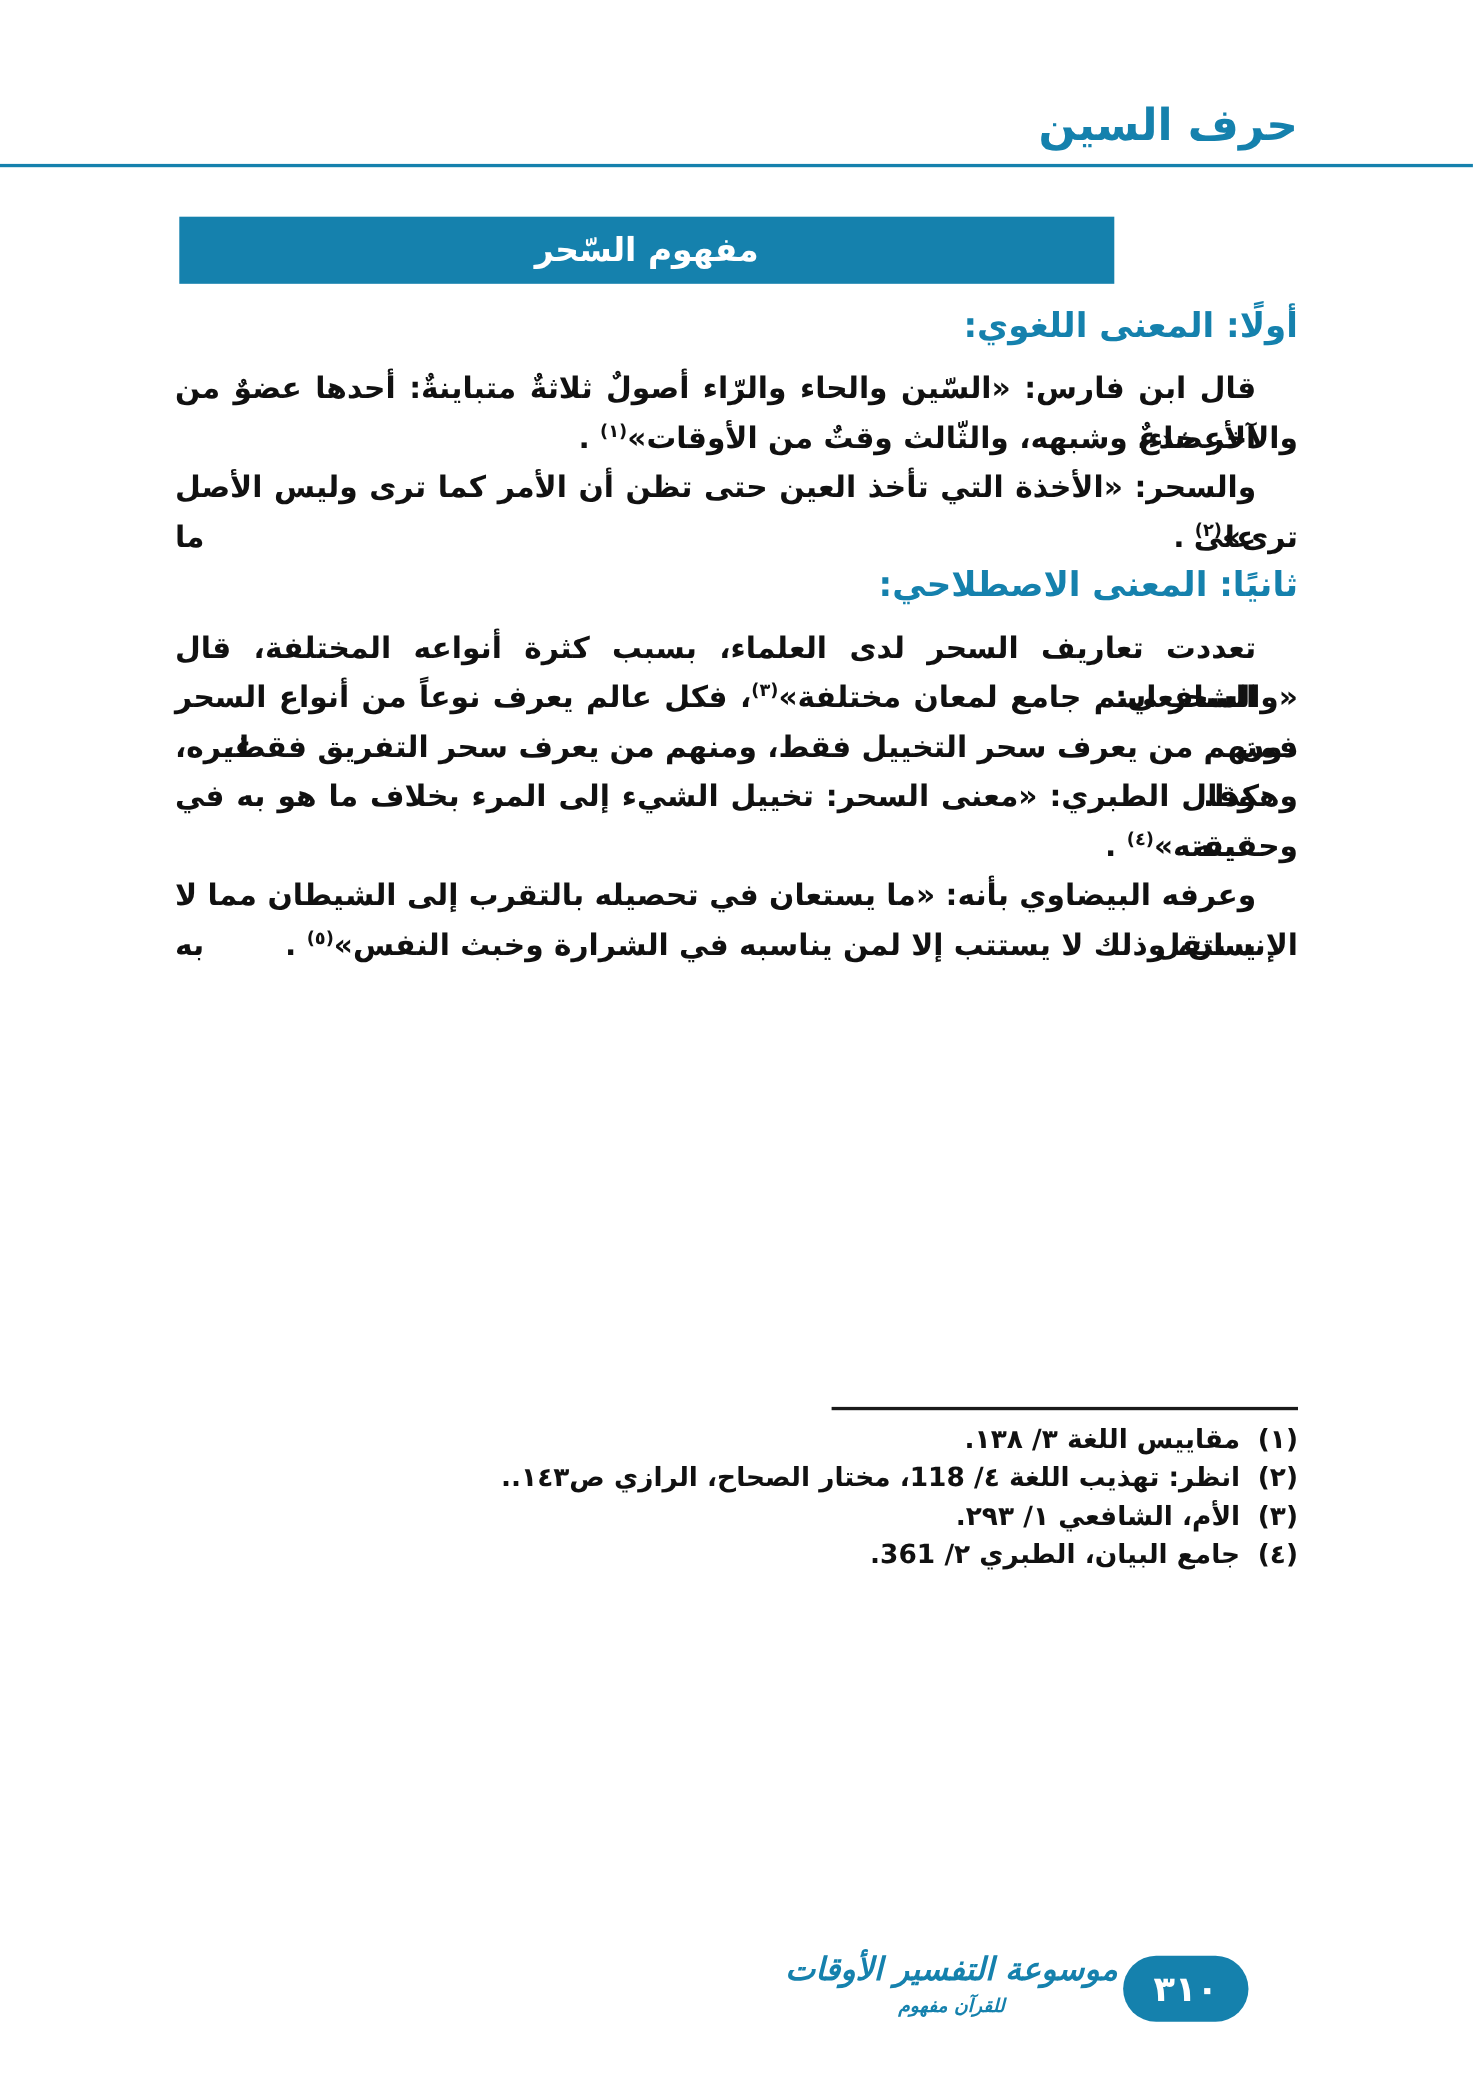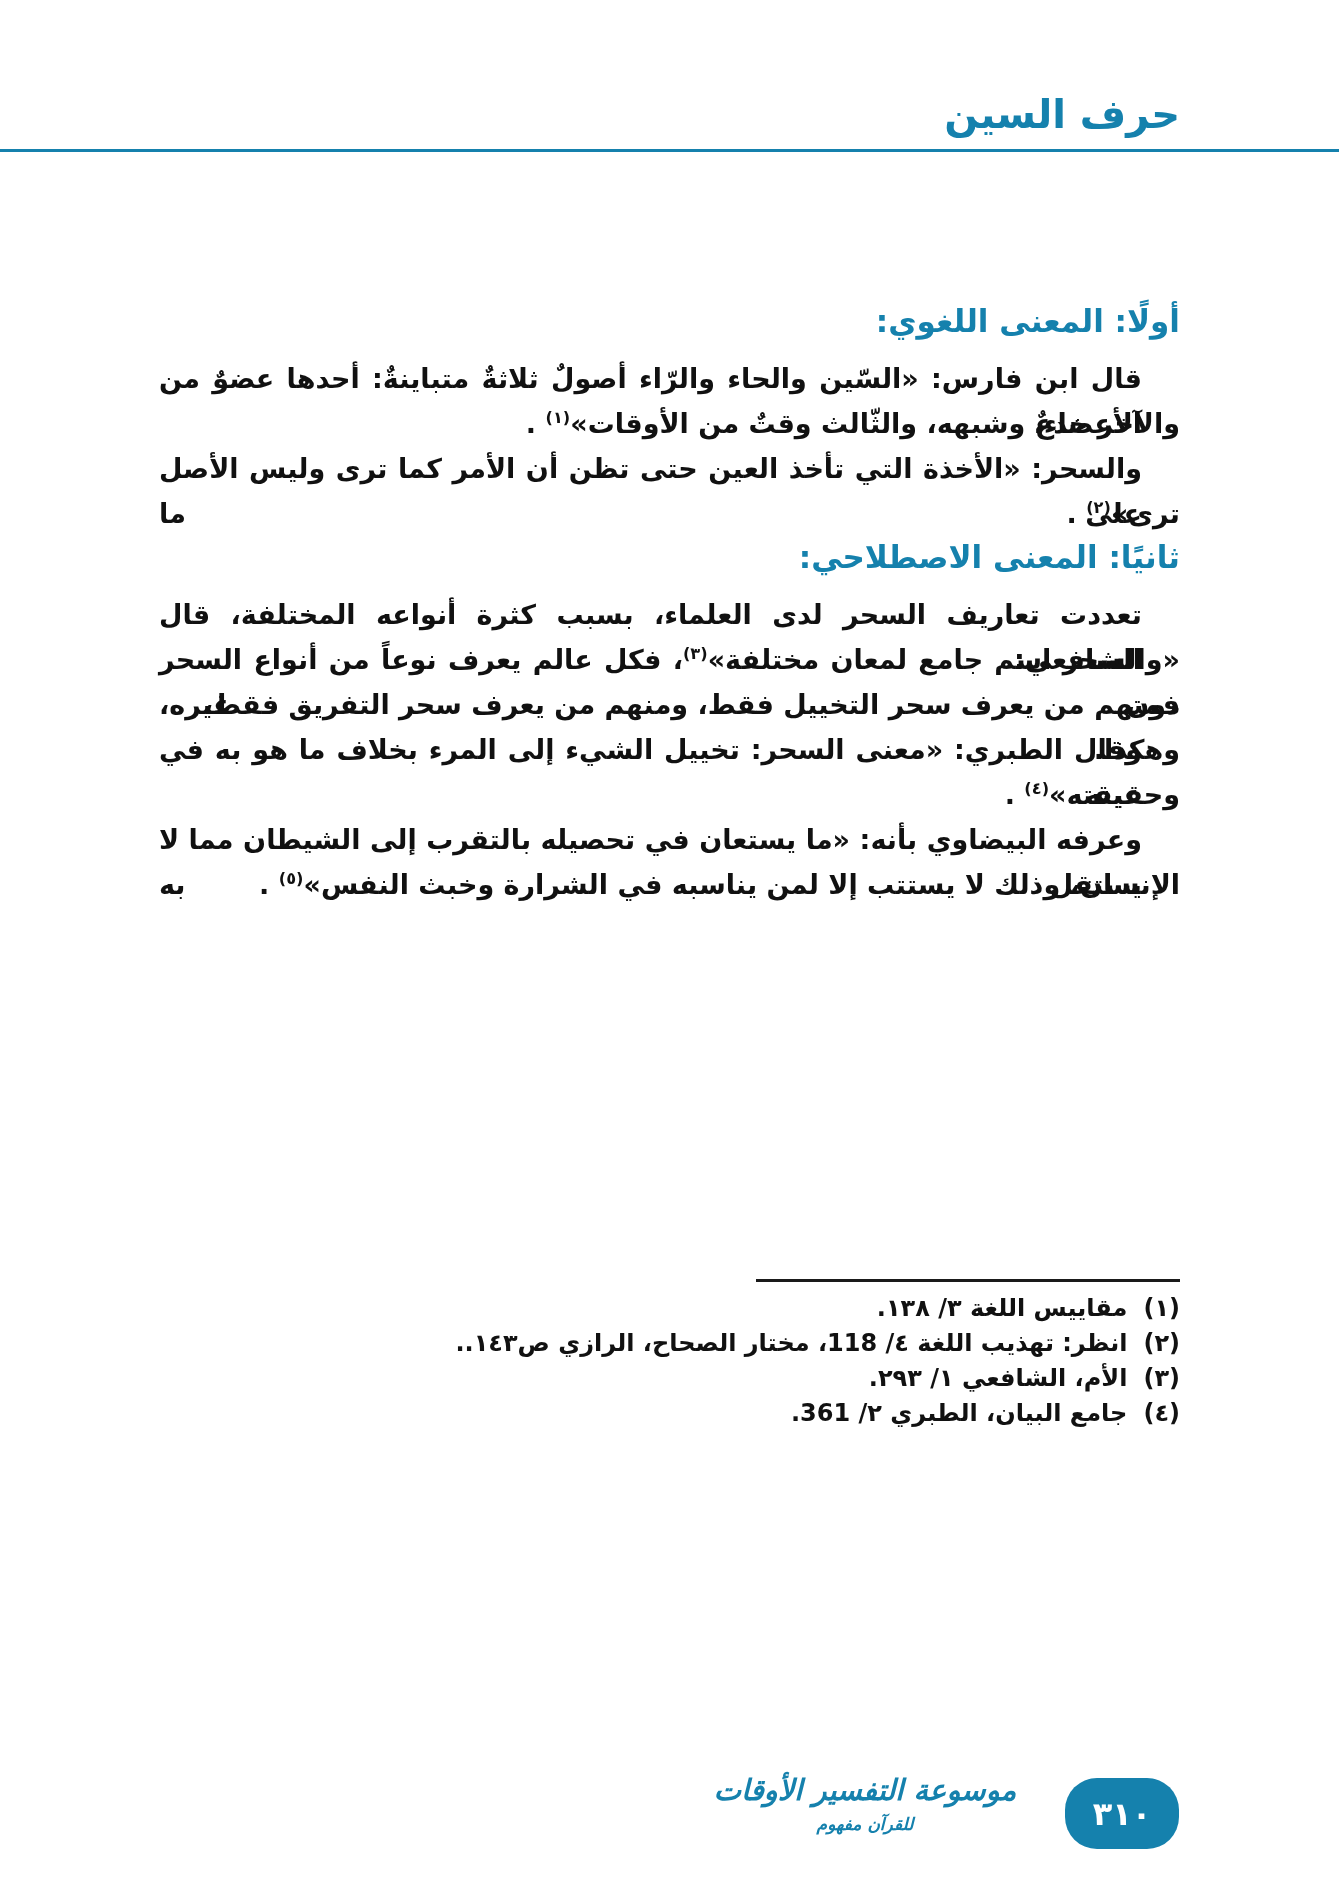--- a/index.html
+++ b/index.html
@@ -47,21 +47,21 @@
     justify-content: center;
   }
   .banner span {
     color: #ffffff;
     font-size: 30px;
     font-weight: 700;
   }
   
   .content {
     position: absolute;
-    top: 300px;
+    top: 275px;
     right: 159px;
     width: 1021px;
     direction: rtl;
     color: #111111;
   }
   .section-heading {
     margin: 0 0 14px 0;
     color: var(--accent, #1581AD);
     font-size: 31px;
     font-weight: 700;
@@ -130,23 +130,23 @@
   .logo-line2 {
     font-size: 17px;
     font-weight: 700;
     font-style: italic;
     line-height: 24px;
   }
   
   .page-badge {
     position: absolute;
     top: 1778px;
-    left: 1065px;
+    left: 1021px;
     width: 114px;
-    height: 71px;
+    height: 60px;
     border-radius: 32px;
     background: var(--accent, #1581AD);
     display: flex;
     align-items: center;
     justify-content: center;
   }
   .page-badge span {
     color: #ffffff;
     font-size: 32px;
     font-weight: 700;
@@ -154,20 +154,23 @@
 </style>
 </head>
 <body style="background: rgb(255, 255, 255);">
 
 <div class="page">
 
   <div class="chapter-heading">حرف السين</div>
 
   <div class="top-rule"></div>
 
+  <div class="banner">
+    <span>مفهوم السّحر</span>
+  </div>
 
   <div class="content">
     <div class="section">
       <h2 class="section-heading">أولًا: المعنى اللغوي:</h2>
       <div class="paragraphs">
           <div class="para">
             <div class="line j indent"><span>قال ابن فارس: «السّين والحاء والرّاء أصولٌ ثلاثةٌ متباينةٌ: أحدها عضوٌ من الأعضاء،</span></div>
             <div class="line r"><span>والآخر خدعٌ وشبهه، والثّالث وقتٌ من الأوقات»</span><sup>(١)</sup><span> .</span></div>
           </div>
           <div class="para">

